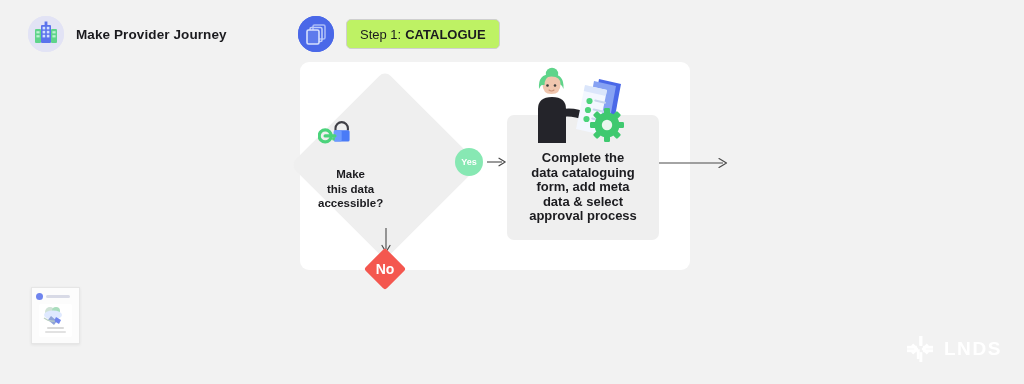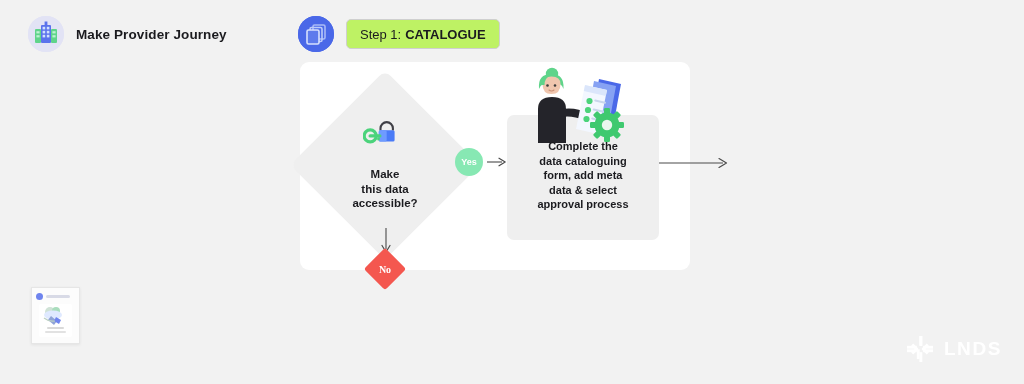--- a/index.html
+++ b/index.html
@@ -59,21 +59,21 @@
     width:134px;height:134px;
   }
   #decision-shape{
     position:absolute;left:0;top:0;width:134px;height:134px;
     background:#efefef;
     transform:rotate(45deg);
     border-radius:8px;
   }
   #decision-content{
     position:absolute;left:0;top:0;width:134px;height:134px;
-    display:flex;flex-direction:column;align-items:center;
+    display:flex;flex-direction:column;align-items:flex-start;
     justify-content:center;gap:18px;
   }
   #lock-key-icon{width:44px;height:30px;display:block;}
   #decision-text{
     font-size:11.5px;line-height:14.5px;font-weight:bold;
     color:#1b1b1f;text-align:center;white-space:pre-line;
   }
 
   
   #yes-connector{
@@ -93,42 +93,42 @@
   #process-node{
     position:absolute;left:507px;top:115px;
     width:152px;height:125px;
     background:#efefef;border-radius:7px;
   }
   #process-illustration{
     position:absolute;left:18px;top:-50px;
     width:110px;height:78px;
   }
   #process-text{
-    position:absolute;left:6px;right:6px;top:24px;
-    font-size:11px;line-height:14.5px;font-weight:bold;
+    position:absolute;left:6px;right:6px;top:36px;
+    font-size:13px;line-height:14.5px;font-weight:bold;
     color:#1b1b1f;text-align:center;white-space:pre-line;
   }
 
   
   #exit-arrow{position:absolute;left:659px;top:156px;}
 
   
   #down-arrow{position:absolute;left:379px;top:228px;}
   #no-node{
     position:absolute;left:370px;top:254px;
     width:30px;height:30px;
   }
   #no-shape{
     position:absolute;left:0;top:0;width:30px;height:30px;
     background:#f4574f;transform:rotate(45deg);border-radius:3px;
   }
   #no-label{
     position:absolute;left:0;top:0;width:30px;height:30px;
     display:flex;align-items:center;justify-content:center;
-    font-size:10px;font-weight:bold;color:#ffffff;font-family:Liberation Serif, serif;
+    font-size:14px;font-weight:bold;color:#ffffff;
   }
 
   
   #slide-thumbnail{
     position:absolute;left:31px;top:287px;
     width:47px;height:55px;
     background:#fcfcfc;
     border:1px solid #e6e6e6;
     box-shadow:0 1px 3px rgba(0,0,0,.07);
     overflow:hidden;

